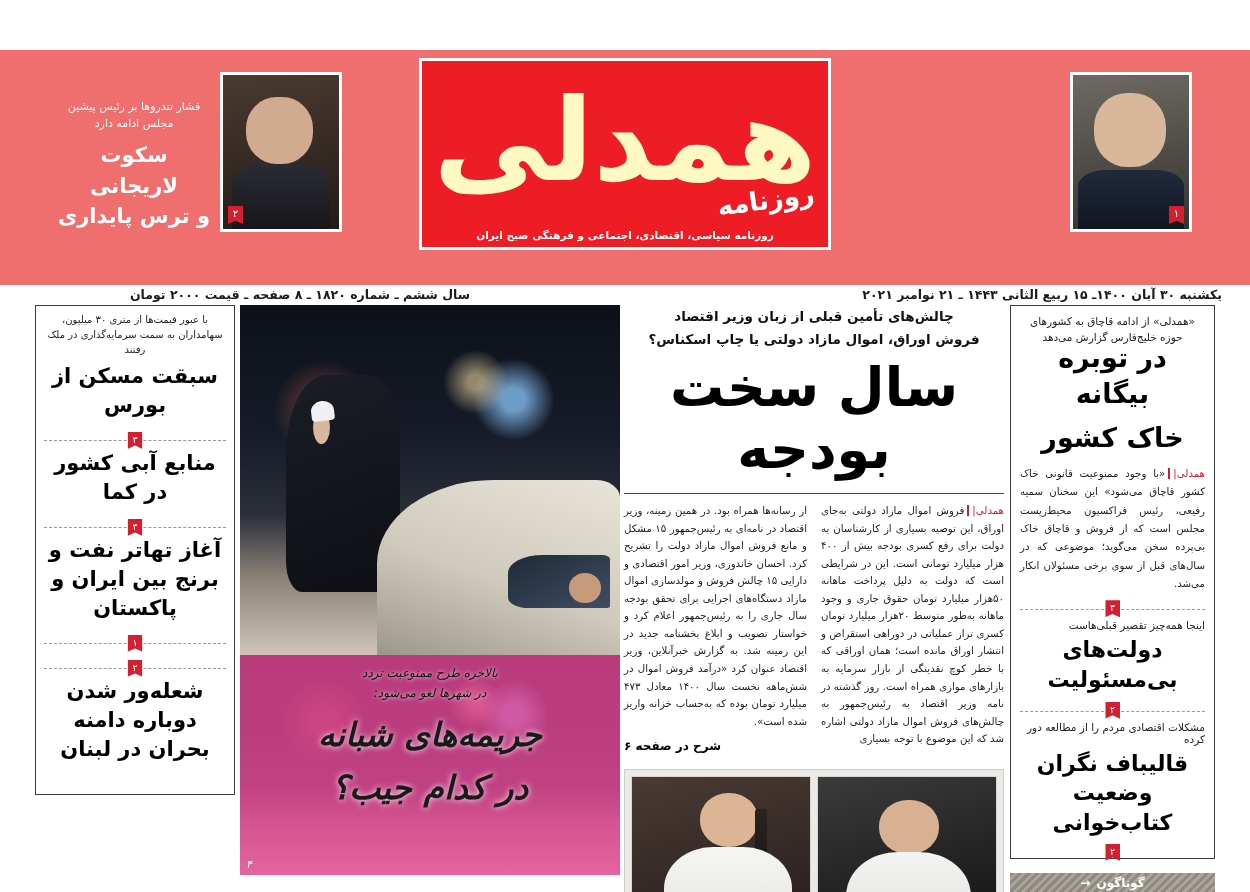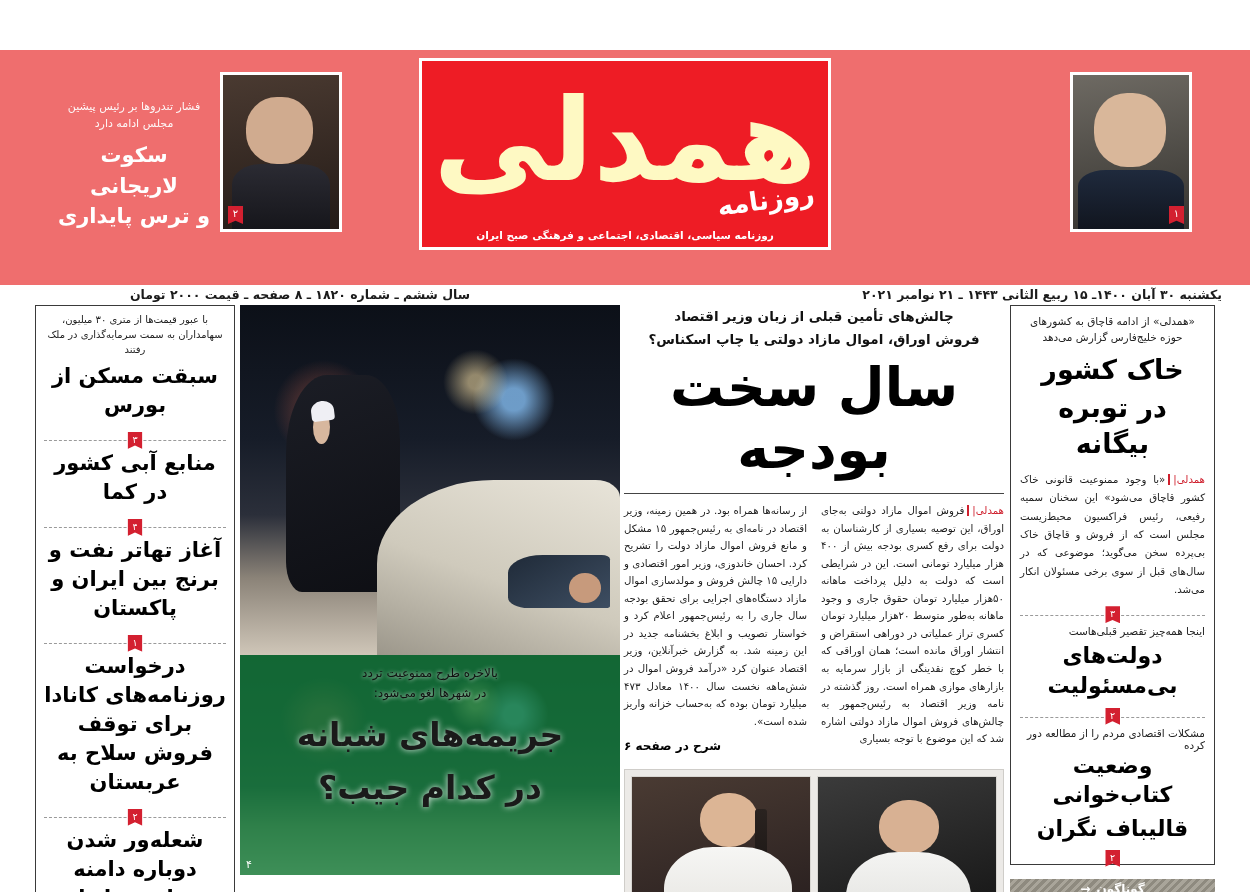--- a/index.html
+++ b/index.html
@@ -205,22 +205,23 @@
     width: 380px;
     height: 350px;
     background: #14151d;
     position: relative;
     overflow: hidden;
   }
   .photo-caption-block {
     width: 380px;
     height: 220px;
     position: relative;
-    background: #15803d;
+    background: #ec4899;
     overflow: hidden;
+    font-style: italic;
   }
   .cap-text {
     position: absolute;
     right: 12px; left: 12px;
     top: 8px;
     text-align: center;
   }
   .cap-kicker {
     font-size: 12px;
     line-height: 1.7;
@@ -463,21 +464,20 @@
         <div class="hl-title">منابع آبی کشور در کما</div>
         <div class="pgbadge">۴</div>
       </div>
 
       <div class="hl-item">
         <div class="hl-title">آغاز تهاتر نفت و برنج بین ایران و پاکستان</div>
         <div class="pgbadge">۱</div>
       </div>
 
       <div class="hl-item">
-        <div class="hl-title">درخواست روزنامه‌های کانادا برای توقف فروش سلاح به عربستان</div>
         <div class="pgbadge">۲</div>
       </div>
 
       <div class="hl-item">
         <div class="hl-title">شعله‌ور شدن دوباره دامنه بحران در لبنان</div>
 
       </div>
 
     </div>
 
@@ -536,43 +536,43 @@
           </div>
         </div>
       </div>
 
     </div>
   </div>
 
   <div class="col col-right">
     <div class="right-box">
       <div class="r-kicker">«همدلی» از ادامه قاچاق به کشورهای حوزه خلیج‌فارس گزارش می‌دهد</div>
+      <div class="r-title" style="margin-top:-6px">در توبره بیگانه</div>
       <div class="r-title">خاک کشور</div>
-      <div class="r-title" style="margin-top:-6px">در توبره بیگانه</div>
       <div class="r-body">
         <span class="tagline-red">همدلی|</span><span>«با وجود ممنوعیت قانونی خاک کشور قاچاق می‌شود» این سخنان سمیه رفیعی، رئیس فراکسیون محیط‌زیست مجلس است که از فروش و قاچاق خاک بی‌پرده سخن می‌گوید؛ موضوعی که در سال‌های قبل از سوی برخی مسئولان انکار می‌شد.</span>
       </div>
 
       <div class="r-sep">
         <div class="pgbadge">۳</div>
       </div>
 
       <div>
         <div class="r-sub-kicker">اینجا همه‌چیز تقصیر قبلی‌هاست</div>
         <div class="r-sub-title">دولت‌های بی‌مسئولیت</div>
       </div>
 
       <div class="r-sep">
         <div class="pgbadge">۲</div>
       </div>
 
       <div>
         <div class="r-sub-kicker">مشکلات اقتصادی مردم را از مطالعه دور کرده</div>
+        <div class="r-sub-title">قالیباف نگران</div>
         <div class="r-sub-title" style="margin-top:0">وضعیت کتاب‌خوانی</div>
-        <div class="r-sub-title">قالیباف نگران</div>
       </div>
       <div style="position:relative;height:14px">
         <div class="pgbadge">۲</div>
       </div>
     </div>
 
     <div class="kgn-wrap">
       <div class="kgn-header">
         <span>گوناگون</span>
         <span>→</span>

